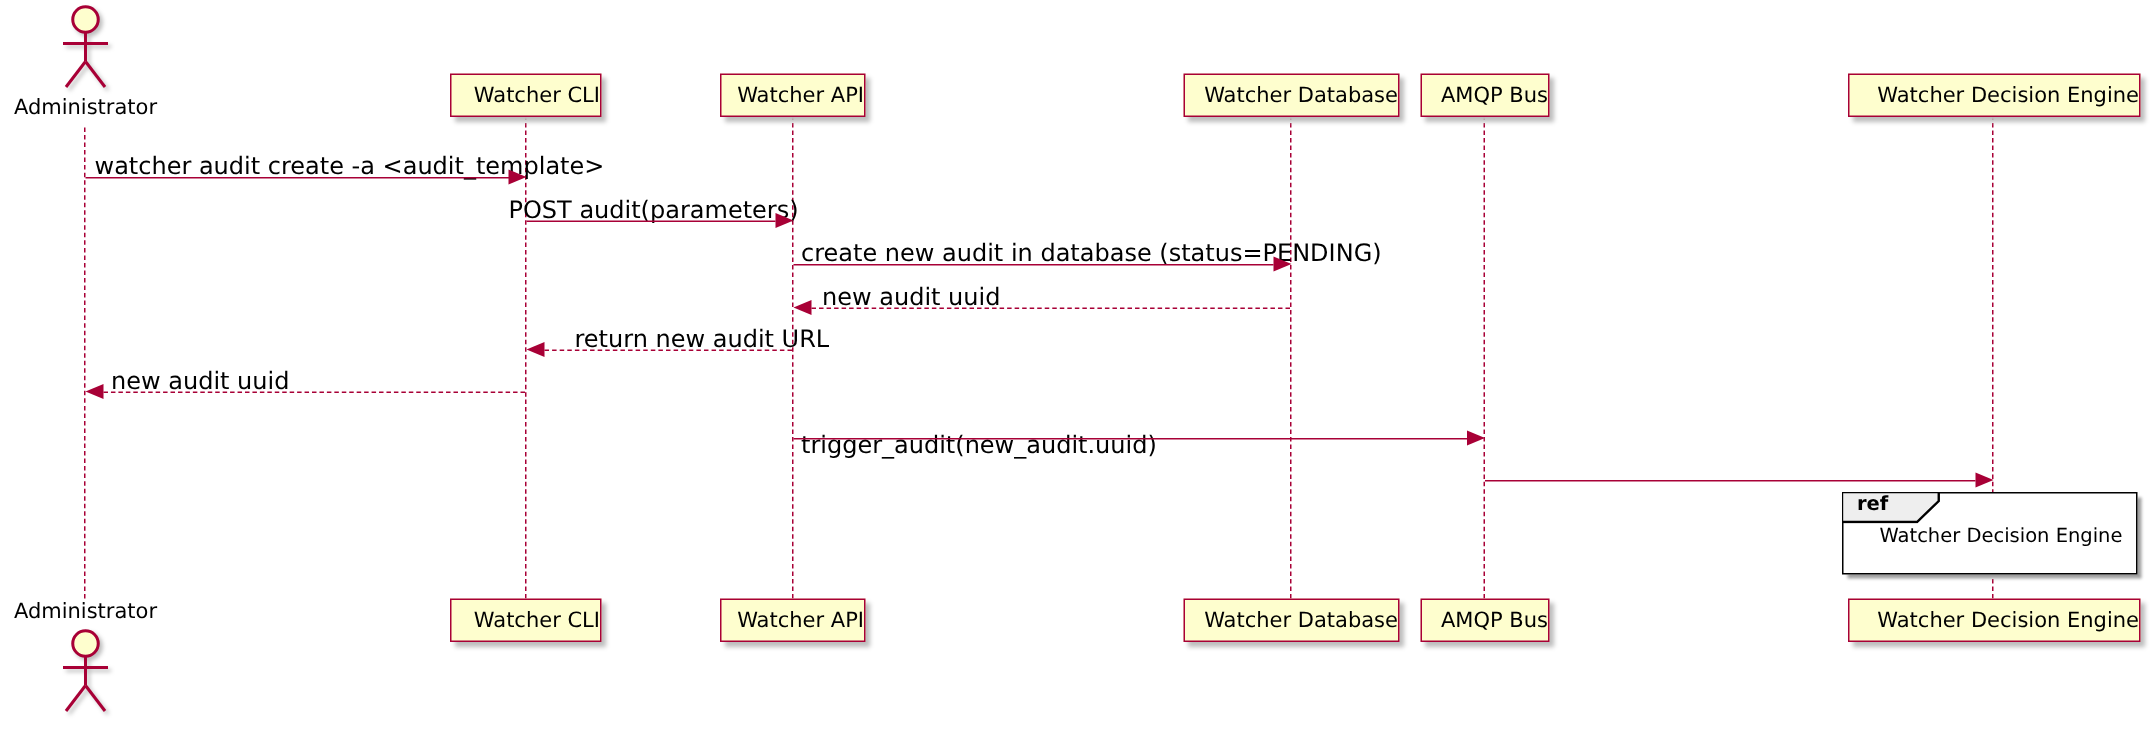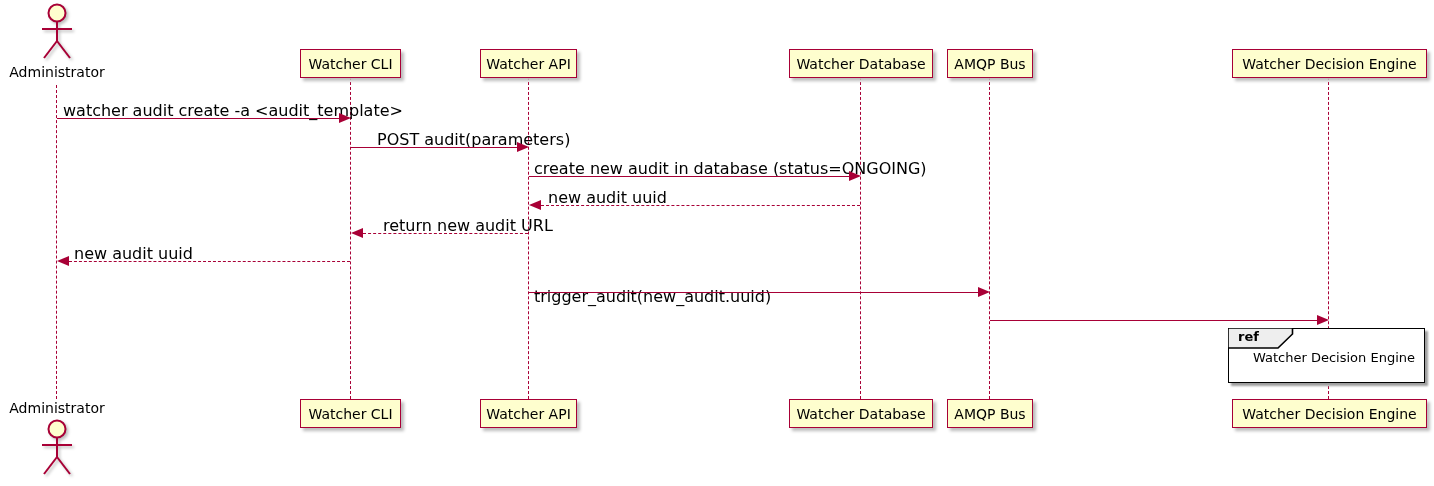--- a/index.html
+++ b/index.html
@@ -17,21 +17,21 @@
     width:0;
     border-left:1px dashed #A80036;
   }
   
   .pbox{
     position:absolute;
     height:29px;
     background:#FEFECE;
     border:1.6px solid #A80036;
     box-shadow:3px 3px 3px #bdbdbd;
-    display:flex;align-items:center;justify-content:center;
+    display:flex;align-items:center;justify-content:flex-end;
     font-size:14px;
     white-space:nowrap;
     box-sizing:border-box;
     z-index:3;
   }
   
   .actor-figure{position:absolute;z-index:3;filter:drop-shadow(2.5px 2.5px 1.5px #bdbdbd);}
   .actor-label{
     position:absolute;
     width:120px;text-align:center;
@@ -110,25 +110,25 @@
     <span>AMQP Bus</span>
   </div>
   <div class="pbox" style="left:1232px;top:49px;width:195px">
     <span>Watcher Decision Engine</span>
   </div>
 
   <div class="msg-label" style="left:63px;top:101px">watcher audit create -a &lt;audit_template&gt;</div>
   <div class="msg-line" style="left:57px;top:118px;width:283px"></div>
   <div class="arrow right" style="left:339px;top:113px"></div>
 
-  <div class="msg-label" style="left:377px;top:130px">POST audit(parameters)</div>
+  <div class="msg-label" style="left:339px;top:130px">POST audit(parameters)</div>
   <div class="msg-line" style="left:351px;top:147px;width:166px"></div>
   <div class="arrow right" style="left:517px;top:142px"></div>
 
-  <div class="msg-label" style="left:534px;top:159px">create new audit in database (status=ONGOING)</div>
+  <div class="msg-label" style="left:534px;top:159px">create new audit in database (status=PENDING)</div>
   <div class="msg-line" style="left:529px;top:176px;width:320px"></div>
   <div class="arrow right" style="left:849px;top:171px"></div>
 
   <div class="msg-label" style="left:548px;top:188px">new audit uuid</div>
   <div class="msg-line dashed" style="left:541px;top:205px;width:319px"></div>
   <div class="arrow left" style="left:529px;top:200px"></div>
 
   <div class="msg-label" style="left:383px;top:216px">return new audit URL</div>
   <div class="msg-line dashed" style="left:363px;top:233px;width:165px"></div>
   <div class="arrow left" style="left:351px;top:228px"></div>

